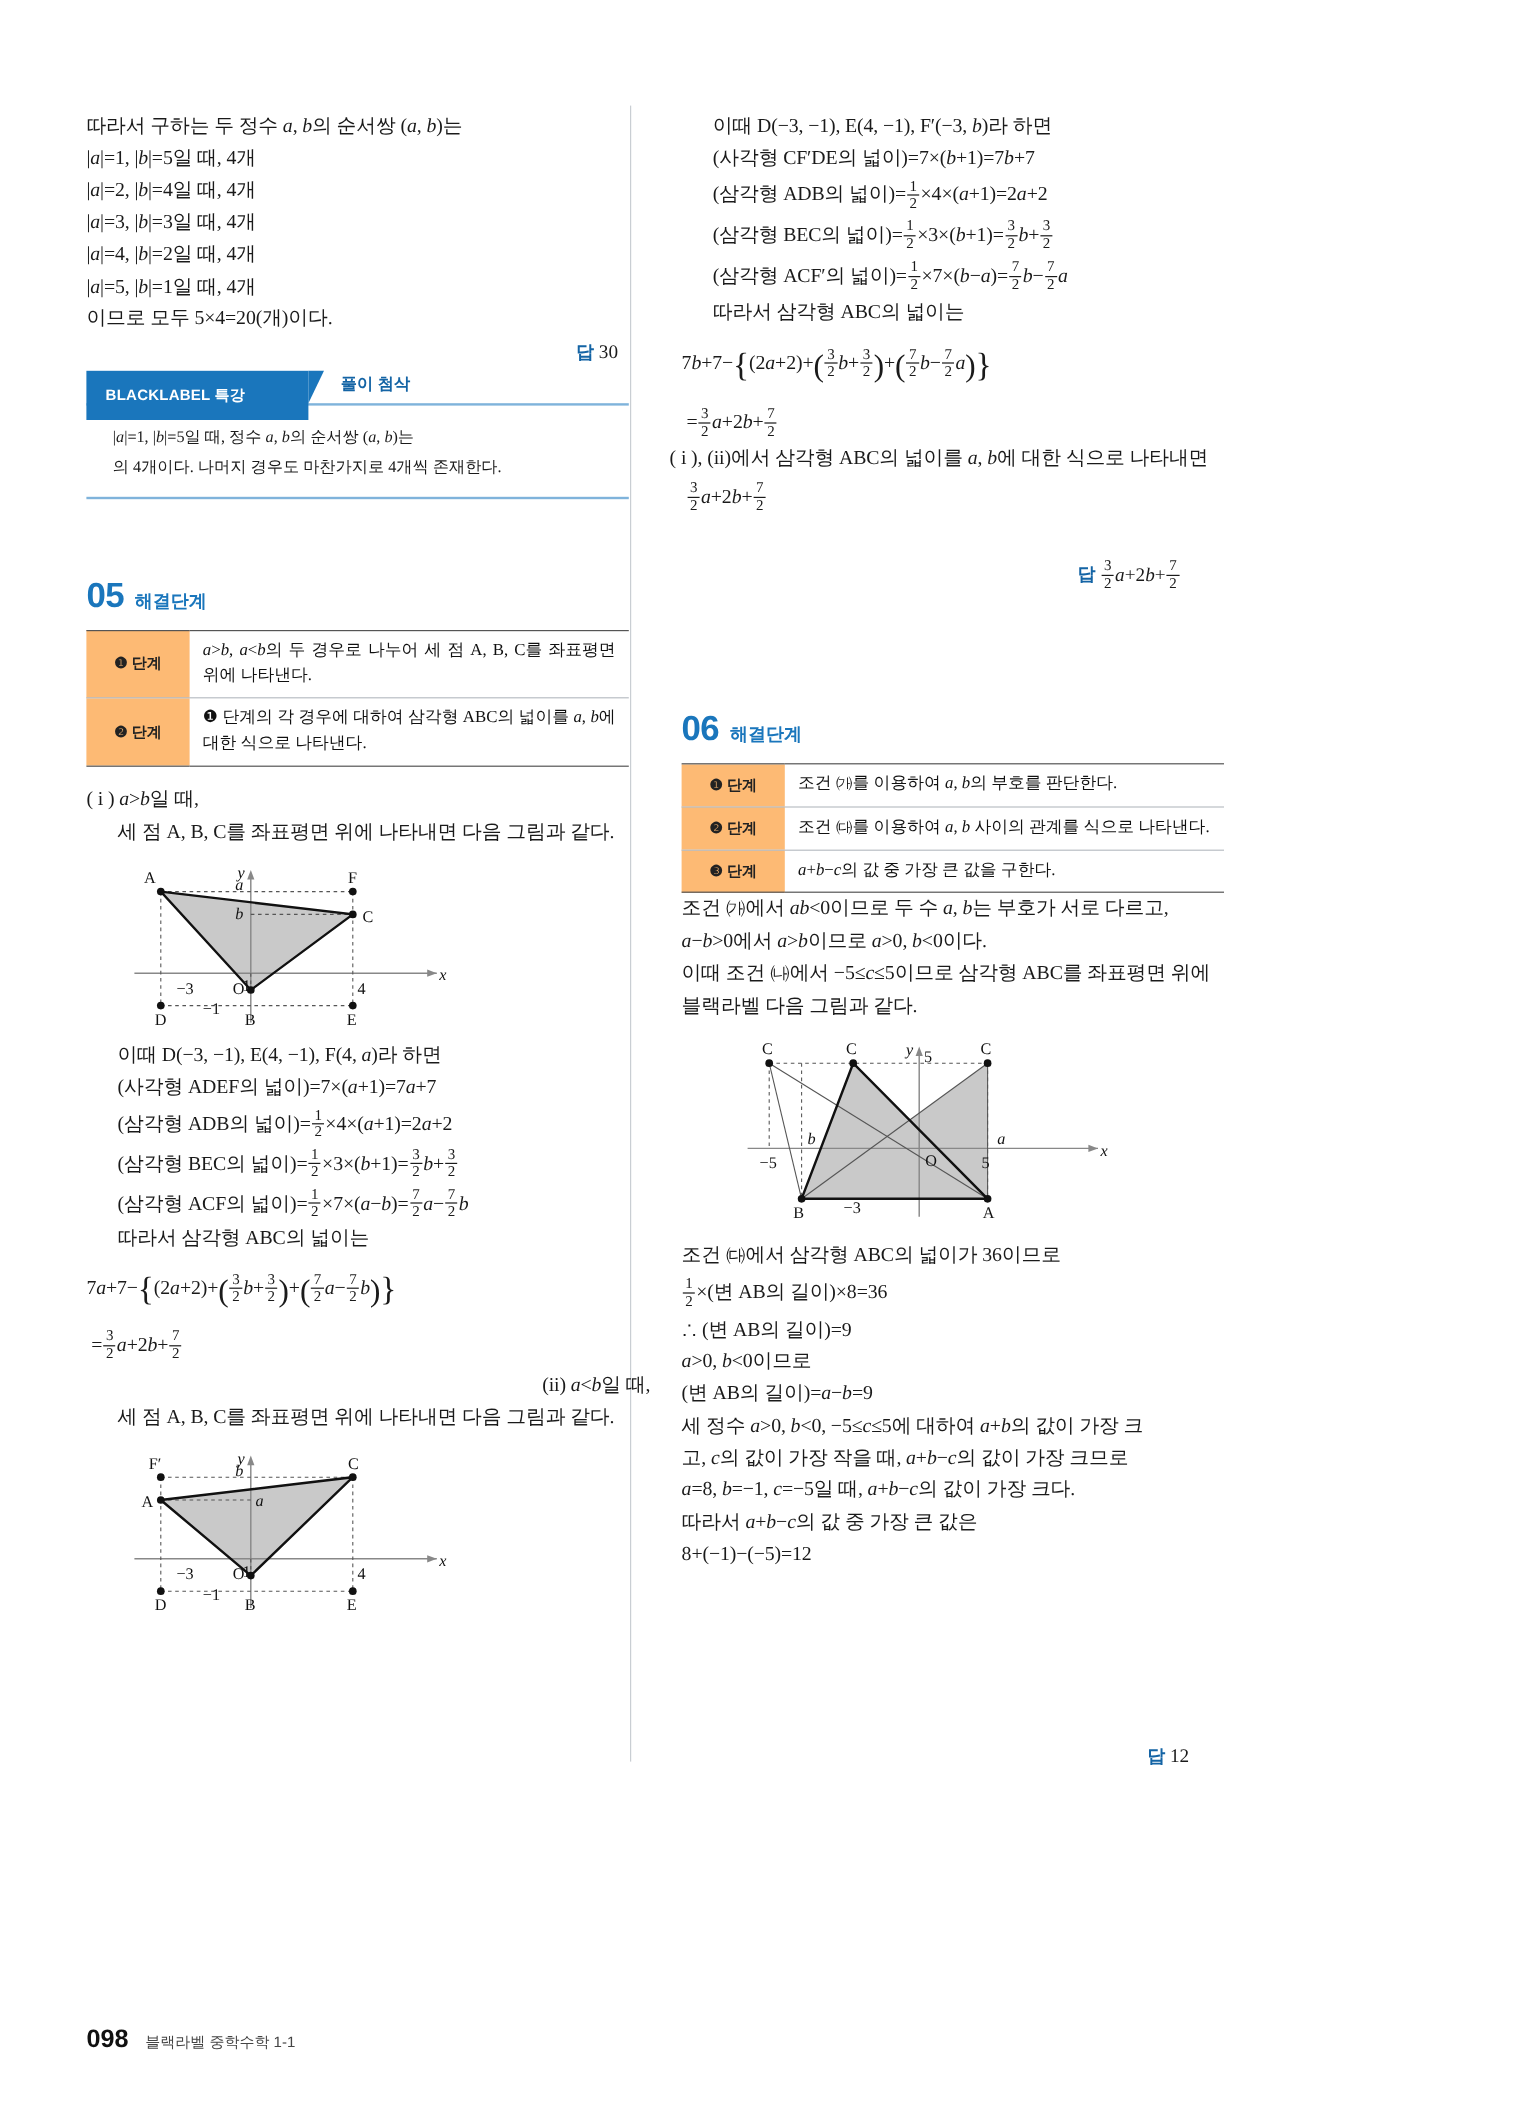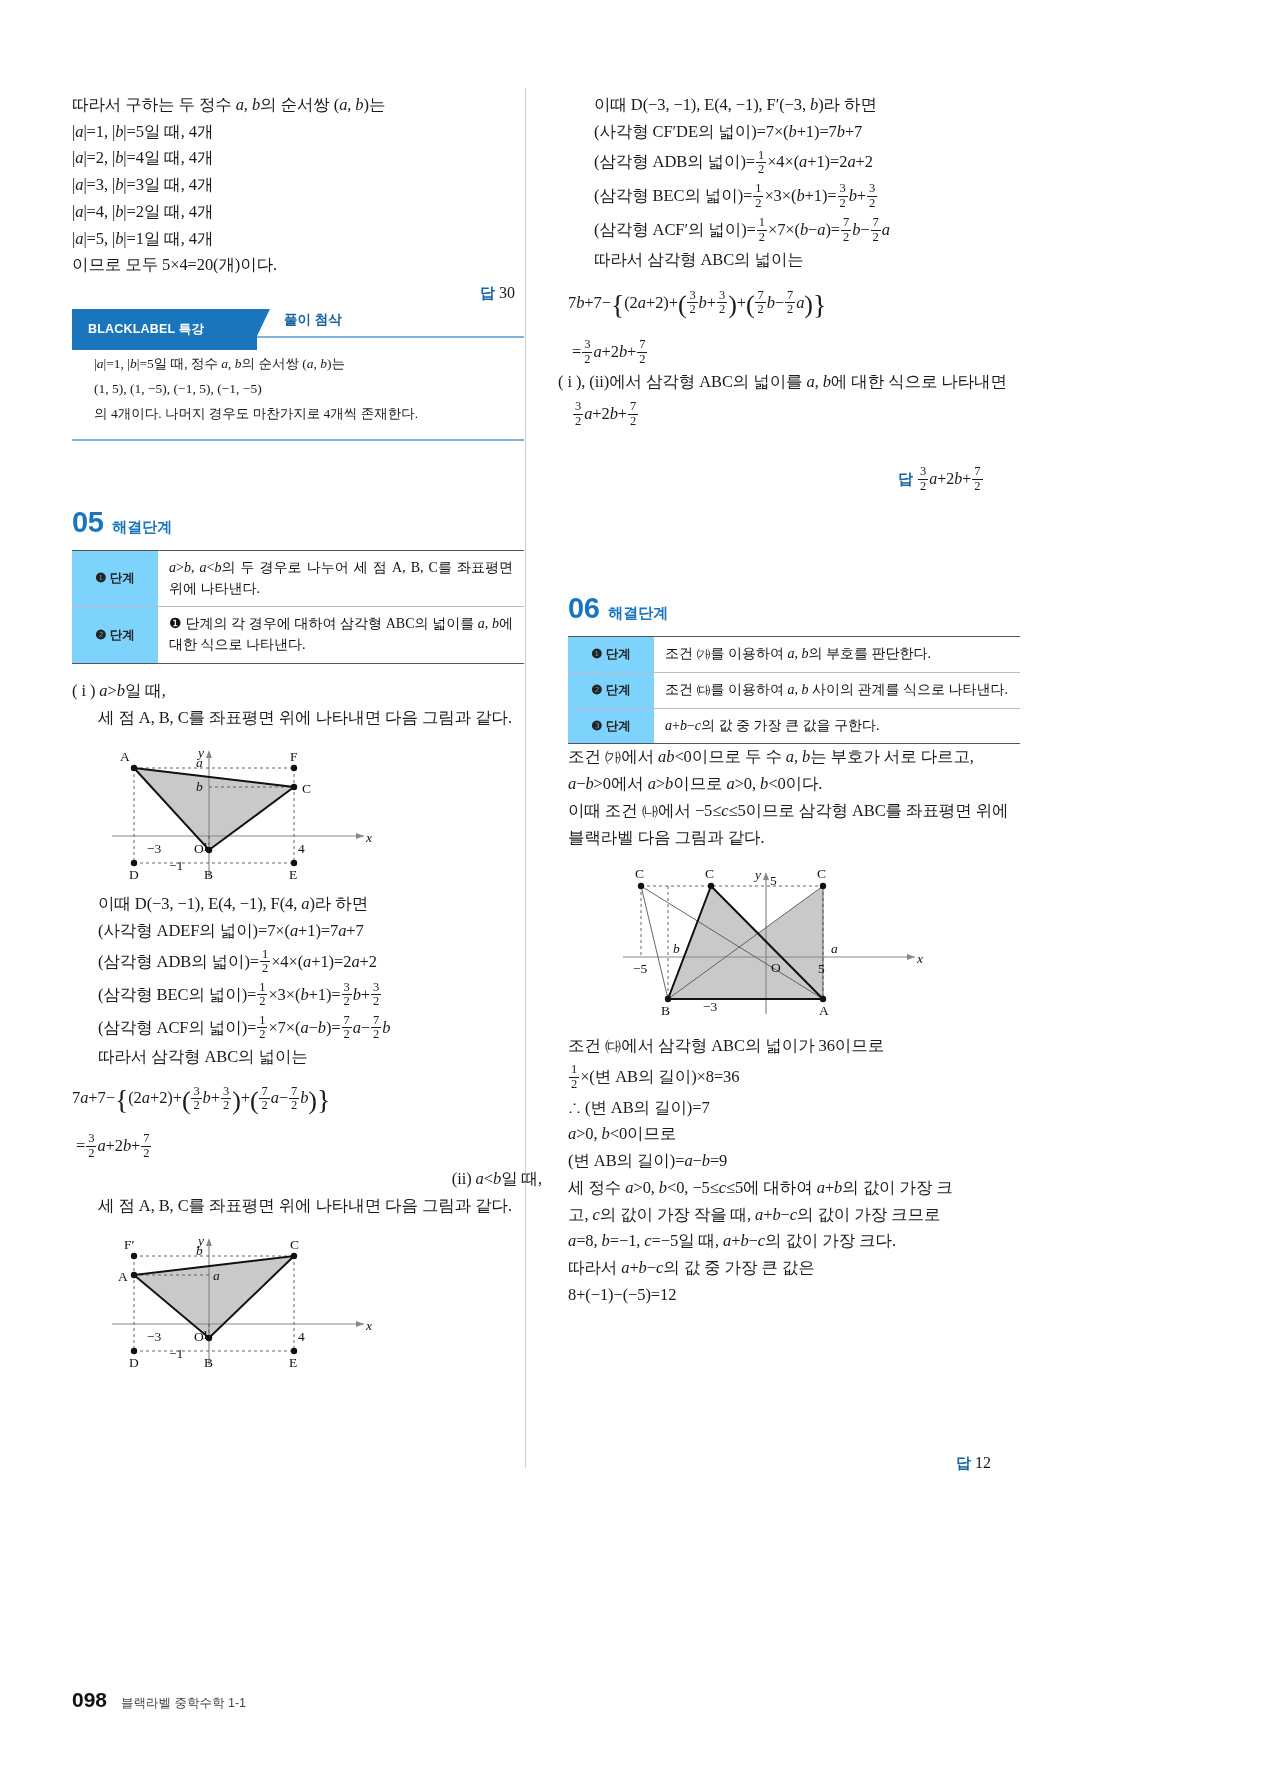--- a/index.html
+++ b/index.html
@@ -74,21 +74,21 @@
     font-family: "Liberation Sans", sans-serif; font-weight: bold;
     font-size: 15px; color: #1a76bc;
   }
 
   
   .steps { width: 452px; border-collapse: collapse; margin-top: 11px;
            border-top: 1.6px solid #555; border-bottom: 1.6px solid #555; }
   .steps td { border-bottom: 1px solid #b9bec4; padding: 6px 0; vertical-align: middle; }
   .steps tr:last-child td { border-bottom: none; }
   .steps td.k {
-    width: 86px; background: #7dd3fc; text-align: center;
+    width: 86px; background: #fdba74; text-align: center;
     font-family: "Liberation Sans", sans-serif; font-size: 12.5px; font-weight: bold;
     color: #222; padding: 7px 0;
   }
   .steps td.v { padding: 7px 11px; font-size: 14px; line-height: 1.48; color: #111; }
   .steps td.v.just { text-align: justify; text-align-last: left; }
 
   
   .fig { position: relative; margin: 8px auto 0; }
   .fig svg { display: block; }
 
@@ -120,21 +120,20 @@
     </div>
 
     <div class="bl-wrap" style="margin-top:30px;">
       <div class="bl-tabrow">
         <div class="bl-tab">BLACKLABEL 특강</div>
         <div class="bl-sub">풀이 첨삭</div>
       </div>
       <div class="bl-hr-top"></div>
       <div class="bl-body">
         <div class="bl-line">|<i class="v">a</i>|=1, |<i class="v">b</i>|=5일 때, 정수 <i class="v">a</i>, <i class="v">b</i>의 순서쌍 (<i class="v">a</i>, <i class="v">b</i>)는</div>
-        <div class="bl-line">(1, 5), (1, −5), (−1, 5), (−1, −5)</div>
         <div class="bl-line">의 4개이다. 나머지 경우도 마찬가지로 4개씩 존재한다.</div>
       </div>
       <div class="bl-hr-bot"></div>
     </div>
 
     <div class="sec" style="margin-top:65px;">
       <span class="no">05</span>
       <span class="nm">해결단계</span>
     </div>
 
@@ -444,21 +443,21 @@
         </g>
       </svg>
     </div>
 
     <div style="margin-top:14px;">
       <div class="line ko">조건 ㈐에서 삼각형 ABC의 넓이가 36이므로</div>
       <div class="line ko" style="line-height:2.1;"><span class="frac">
             <span class="n">1</span>
             <span class="d">2</span>
           </span>×(변 AB의 길이)×8=36</div>
-      <div class="line ko">∴ (변 AB의 길이)=7</div>
+      <div class="line ko">∴ (변 AB의 길이)=9</div>
       <div class="line ko"><i class="v">a</i>&gt;0, <i class="v">b</i>&lt;0이므로</div>
       <div class="line ko">(변 AB의 길이)=<i class="v">a</i>−<i class="v">b</i>=9</div>
       <div class="line ko">세 정수 <i class="v">a</i>&gt;0, <i class="v">b</i>&lt;0, −5≤<i class="v">c</i>≤5에 대하여 <i class="v">a</i>+<i class="v">b</i>의 값이 가장 크</div>
       <div class="line ko">고, <i class="v">c</i>의 값이 가장 작을 때, <i class="v">a</i>+<i class="v">b</i>−<i class="v">c</i>의 값이 가장 크므로</div>
       <div class="line ko"><i class="v">a</i>=8, <i class="v">b</i>=−1, <i class="v">c</i>=−5일 때, <i class="v">a</i>+<i class="v">b</i>−<i class="v">c</i>의 값이 가장 크다.</div>
       <div class="line ko">따라서 <i class="v">a</i>+<i class="v">b</i>−<i class="v">c</i>의 값 중 가장 큰 값은</div>
       <div class="line ko">8+(−1)−(−5)=12</div>
     </div>
 
     <div class="ans" style="left:388px; top:1362px;">

